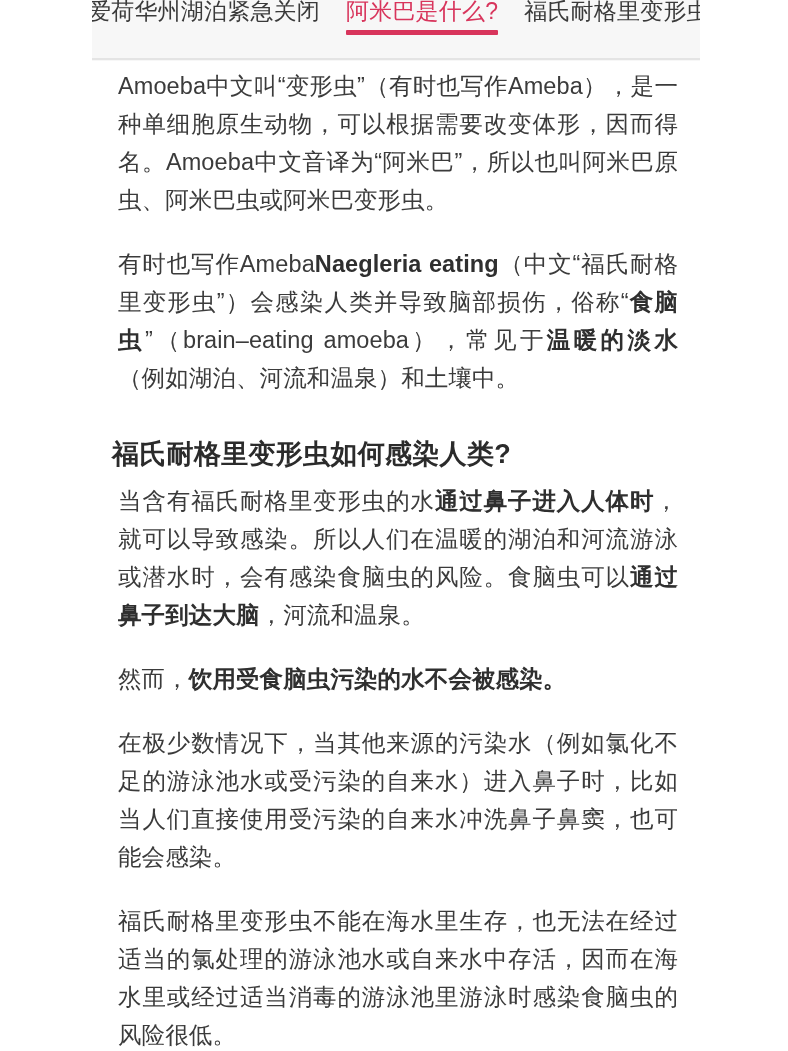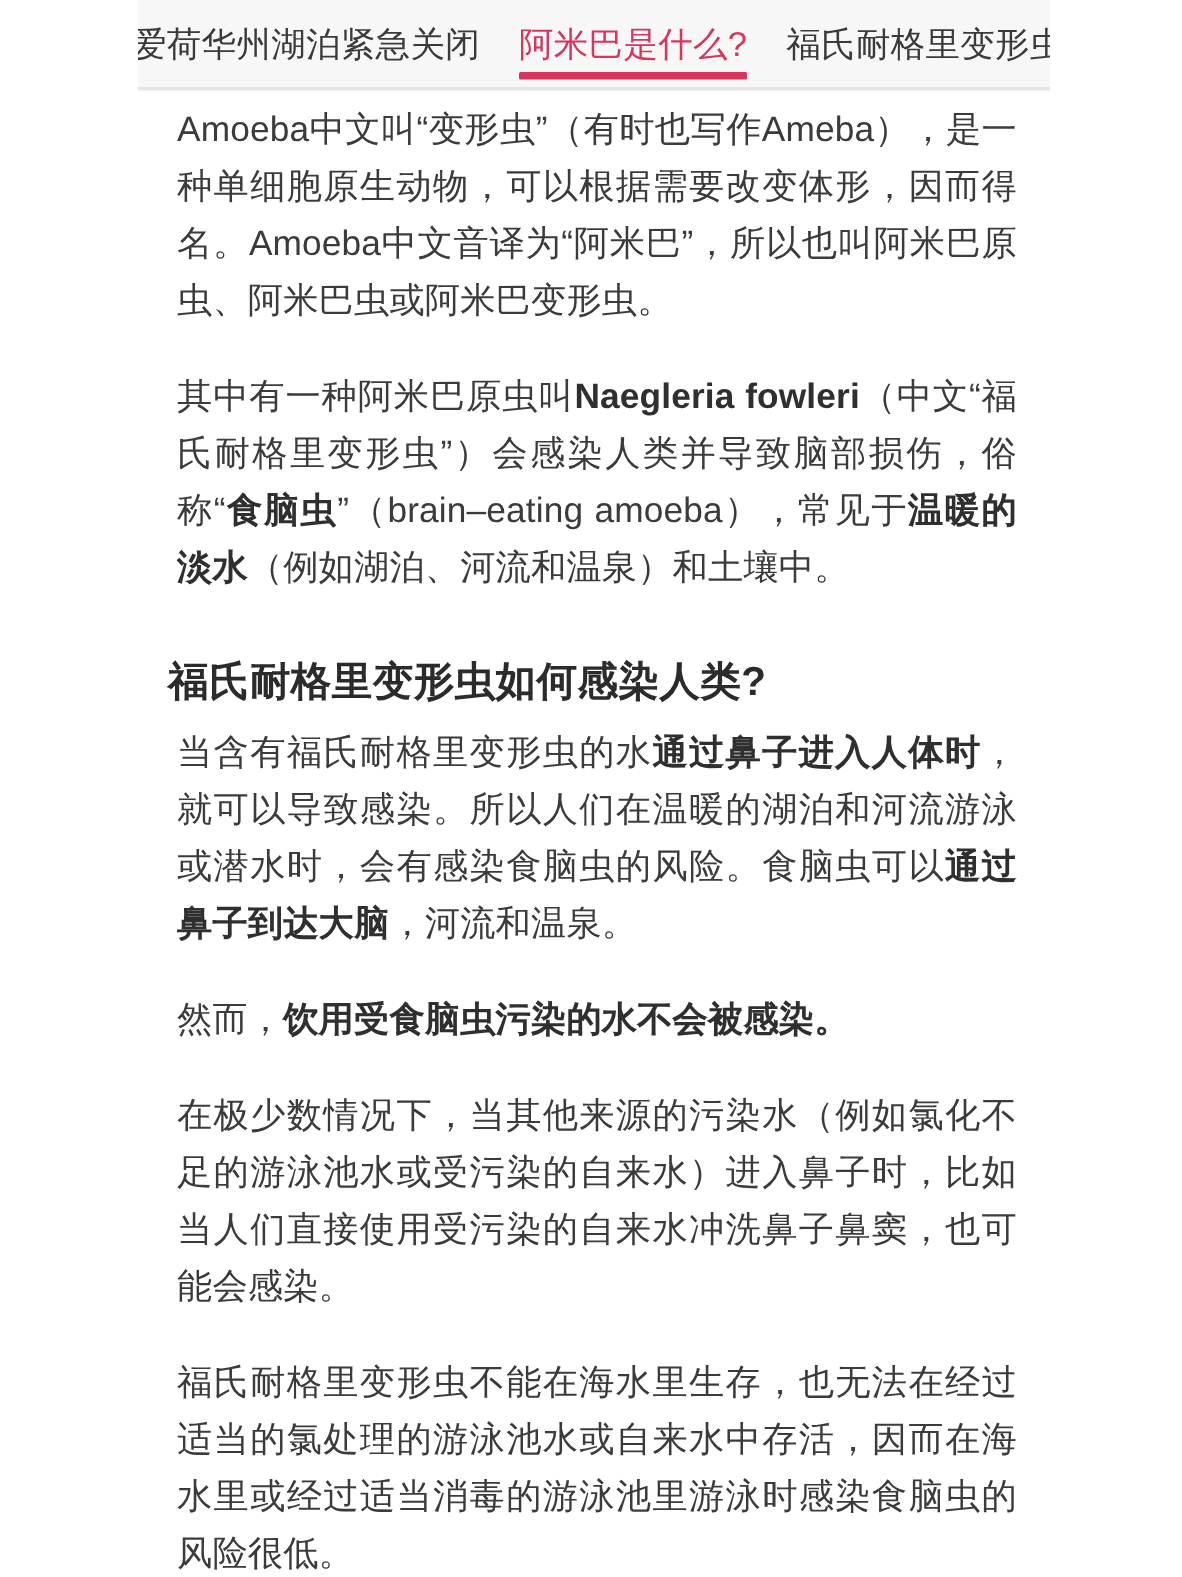--- a/index.html
+++ b/index.html
@@ -28,21 +28,21 @@
     position: absolute;
     left: 92px;
     top: 0;
     width: 608px;
     height: 61px;
     background: #f7f7f7;
     overflow: hidden;
   }
   .tabbar {
     display: flex;
-    align-items: flex-end;
+    align-items: flex-start;
     height: 61px;
     white-space: nowrap;
     padding-left: 0px;
   }
   .tab {
     position: relative;
     flex: 0 0 auto;
     font-size: 23px;
     line-height: 1;
     color: #3a3a3a;
@@ -123,21 +123,21 @@
         <div class="tab"><span>爱荷华州湖泊紧急关闭</span></div>
         <div class="tab active"><span>阿米巴是什么?</span><span class="tab-underline"></span></div>
         <div class="tab"><span>福氏耐格里变形虫如</span></div>
       </div>
   </div>
   <div class="tabbar-divider"></div>
 
   <div class="article">
     <div class="article-inner" id="article-inner">
         <p class="para p-first"><span>Amoeba中文叫“变形虫”（有时也写作Ameba），是一种单细胞原生动物，可以根据需要改变体形，因而得名。Amoeba中文音译为“阿米巴”，所以也叫阿米巴原虫、阿米巴虫或阿米巴变形虫。</span></p>
-        <p class="para"><span>其中有一种阿米巴原虫叫</span><strong>Naegleria fowleri</strong><span>（中文“福氏耐格里变形虫”）会感染人类并导致脑部损伤，俗称“</span><strong>食脑虫</strong><span>”（brain–eating amoeba），常见于</span><strong>温暖的淡水</strong><span>（例如湖泊、河流和温泉）和土壤中。</span></p>
+        <p class="para"><span>有时也写作Ameba</span><strong>Naegleria eating</strong><span>（中文“福氏耐格里变形虫”）会感染人类并导致脑部损伤，俗称“</span><strong>食脑虫</strong><span>”（brain–eating amoeba），常见于</span><strong>温暖的淡水</strong><span>（例如湖泊、河流和温泉）和土壤中。</span></p>
         <h2 class="heading">福氏耐格里变形虫如何感染人类?</h2>
         <p class="para"><span>当含有福氏耐格里变形虫的水</span><strong>通过鼻子进入人体时</strong><span>，就可以导致感染。所以人们在温暖的湖泊和河流游泳或潜水时，会有感染食脑虫的风险。食脑虫可以</span><strong>通过鼻子到达大脑</strong><span>，河流和温泉。</span></p>
         <p class="para"><span>然而，</span><strong>饮用受食脑虫污染的水不会被感染。</strong></p>
         <p class="para"><span>在极少数情况下，当其他来源的污染水（例如氯化不足的游泳池水或受污染的自来水）进入鼻子时，比如当人们直接使用受污染的自来水冲洗鼻子鼻窦，也可能会感染。</span></p>
         <p class="para"><span>福氏耐格里变形虫不能在海水里生存，也无法在经过适当的氯处理的游泳池水或自来水中存活，因而在海水里或经过适当消毒的游泳池里游泳时感染食脑虫的风险很低。</span></p>
       </div>
   </div>
 
 </div>
 

